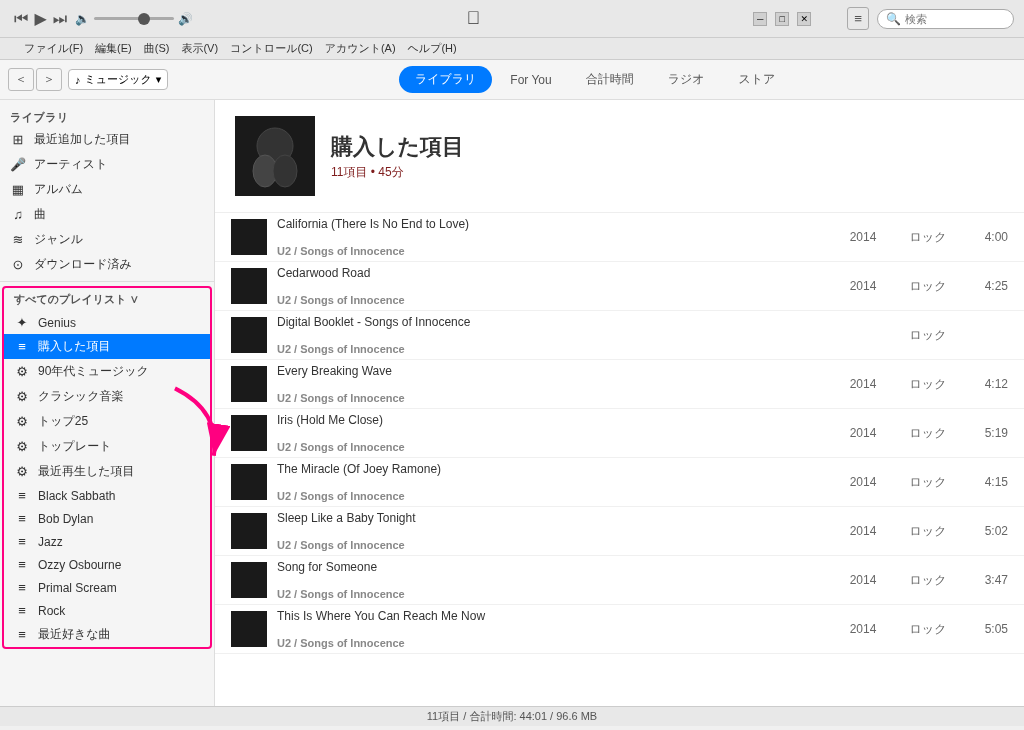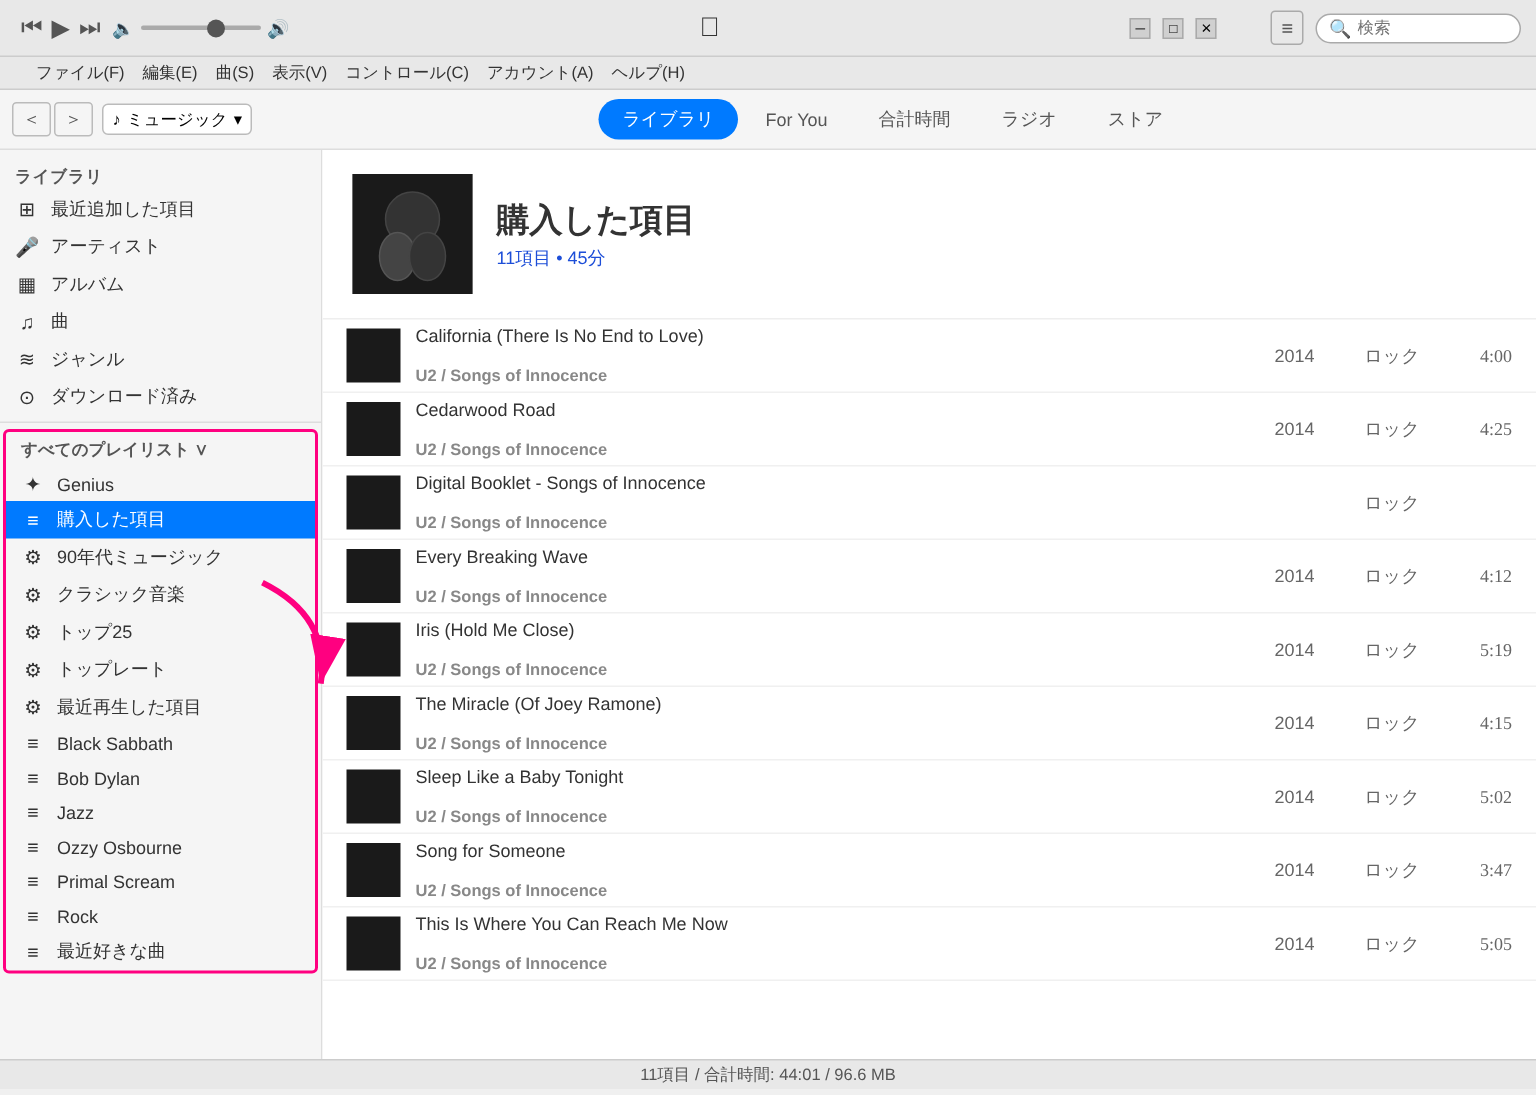--- a/index.html
+++ b/index.html
@@ -119,42 +119,42 @@
       display: flex;
       align-items: center;
       padding: 16px 20px;
       gap: 16px;
       border-bottom: 1px solid #eee;
       background: white;
     }
     .album-art { width: 80px; height: 80px; background: #222; flex-shrink: 0; }
     .header-info { flex: 1; }
     .header-title { font-size: 22px; font-weight: bold; color: #333; }
-    .header-subtitle { font-size: 12px; color: #1d4ed8; margin-top: 2px; }
+    .header-subtitle { font-size: 12px; color: #7f1d1d; margin-top: 2px; }
     .header-actions { display: flex; align-items: center; gap: 8px; }
     .shuffle-btn { background: none; border: none; cursor: pointer; font-size: 12px; color: #007aff; display: flex; align-items: center; gap: 4px; }
     .more-btn { width: 28px; height: 28px; border-radius: 50%; background: #007aff; color: white; border: none; cursor: pointer; font-size: 16px; display: flex; align-items: center; justify-content: center; }
 
     
     .track-list { flex: 1; overflow-y: scroll; }
     .track-row {
       display: flex;
       align-items: center;
       padding: 4px 16px;
       border-bottom: 1px solid #f0f0f0;
       gap: 10px;
       min-height: 48px;
     }
     .track-thumb { width: 36px; height: 36px; background: #222; flex-shrink: 0; }
     .track-info { flex: 1; }
     .track-title { font-size: 12px; color: #333; }
     .track-artist { font-size: 11px; color: #888; margin-top: 14px; font-weight: bold; }
     .track-year { width: 50px; color: #666; font-size: 12px; text-align: center; }
     .track-genre { width: 60px; color: #666; font-size: 12px; text-align: center; }
-    .track-duration { width: 40px; color: #666; font-size: 12px; text-align: right; font-family: Liberation Serif, serif; }
+    .track-duration { width: 40px; color: #666; font-size: 12px; text-align: right; }
 
     
     .status-bar {
       height: 20px;
       background: #e8e8e8;
       border-top: 1px solid #ccc;
       display: flex;
       align-items: center;
       justify-content: center;
       font-size: 11px;

